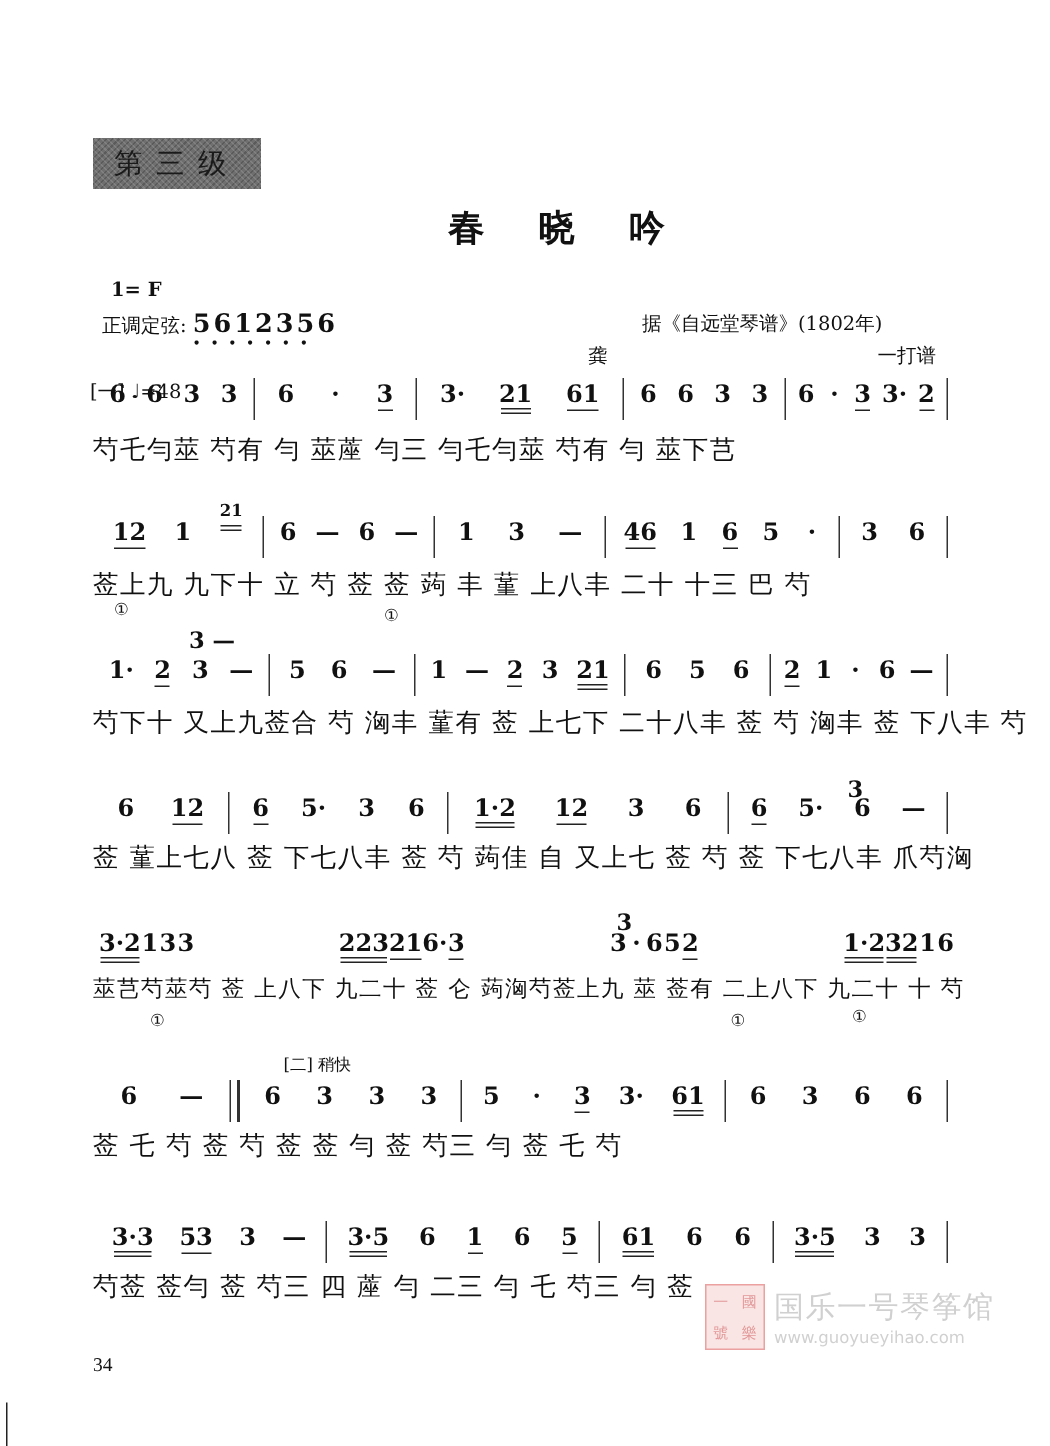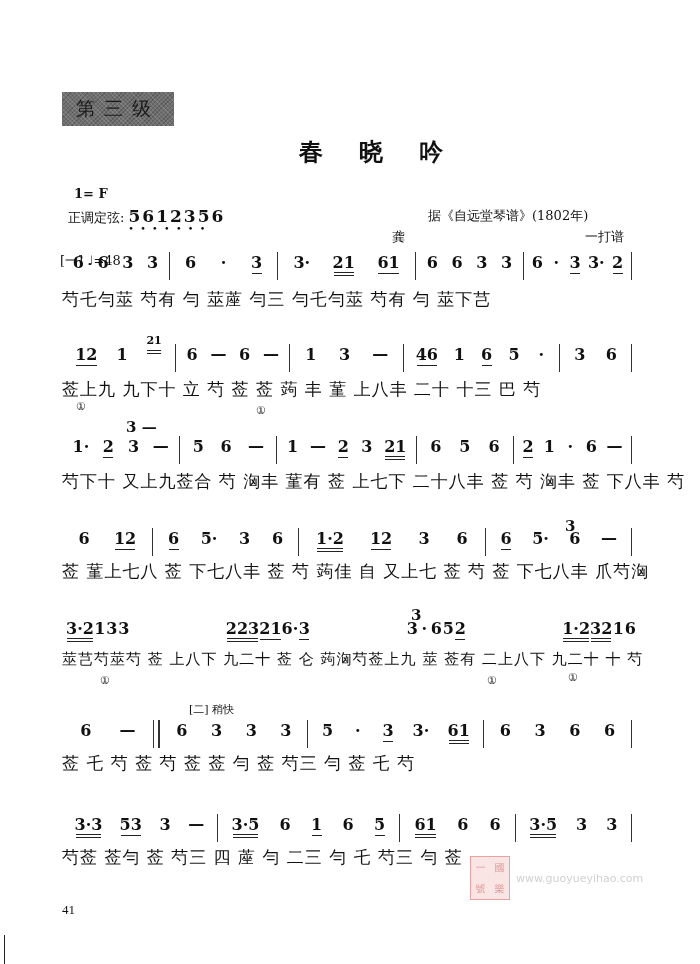--- a/index.html
+++ b/index.html
@@ -324,17 +324,18 @@
 </div>
 
 <div class="abs watermark">
   <div class="seal">
     <span>一</span>
     <span>國</span>
     <span>號</span>
     <span>樂</span>
   </div>
   <div class="wm-text">
+    <div class="cn">国乐一号琴筝馆</div>
     <div class="url">www.guoyueyihao.com</div>
   </div>
 </div>
-<div class="abs page-num">41</div>
+<div class="abs page-num">34</div>
 <div class="abs margin-line"></div>
 
 </body></html>

